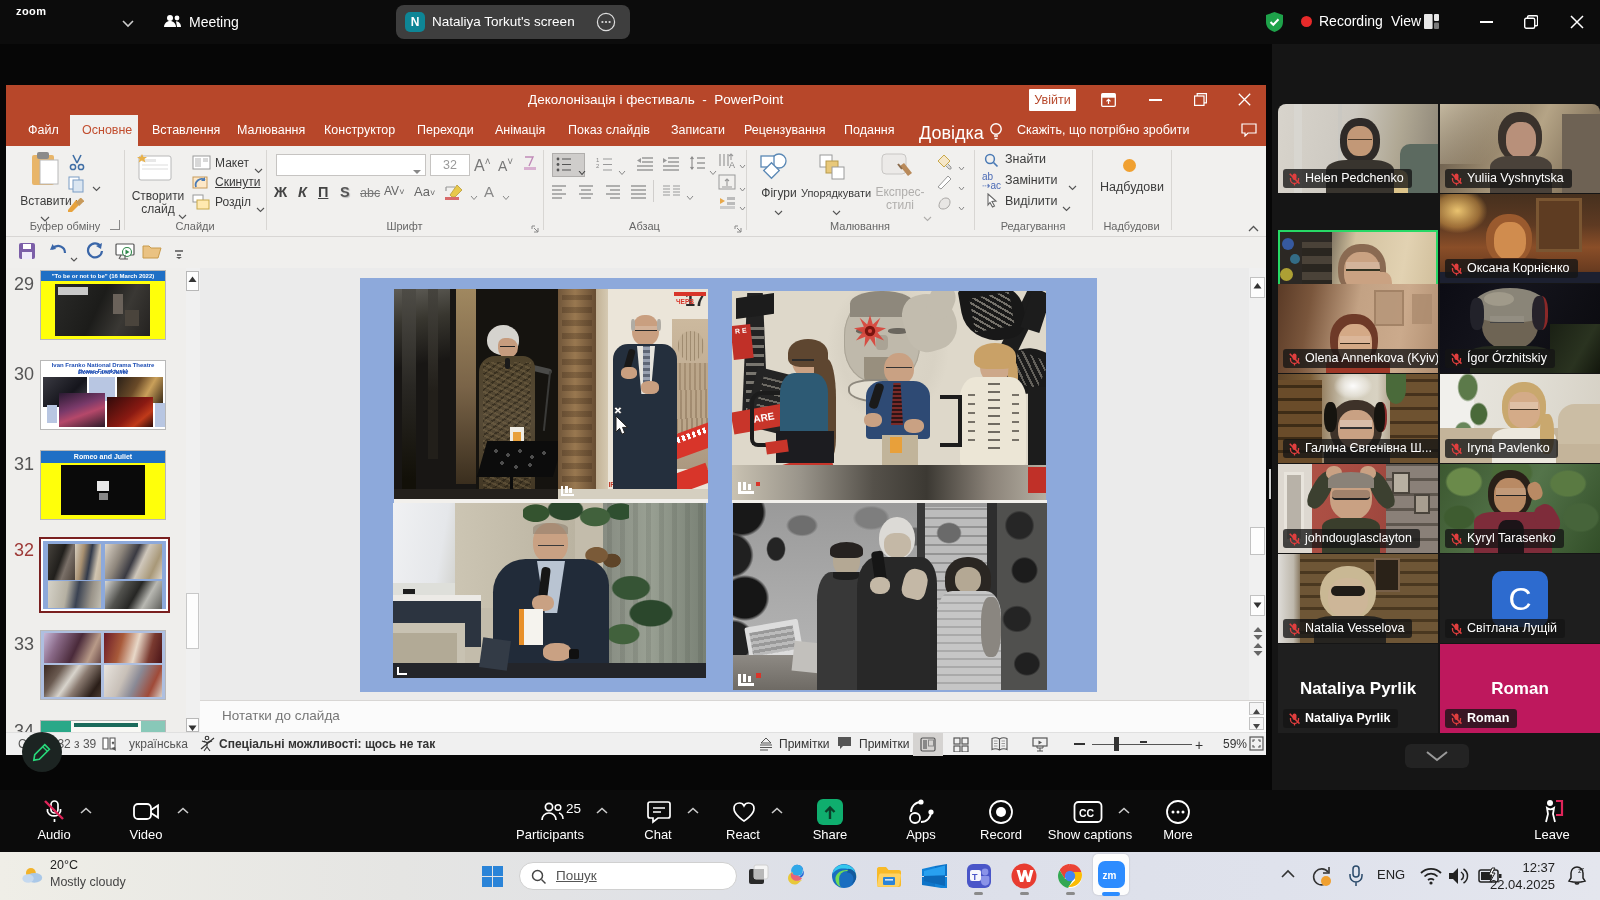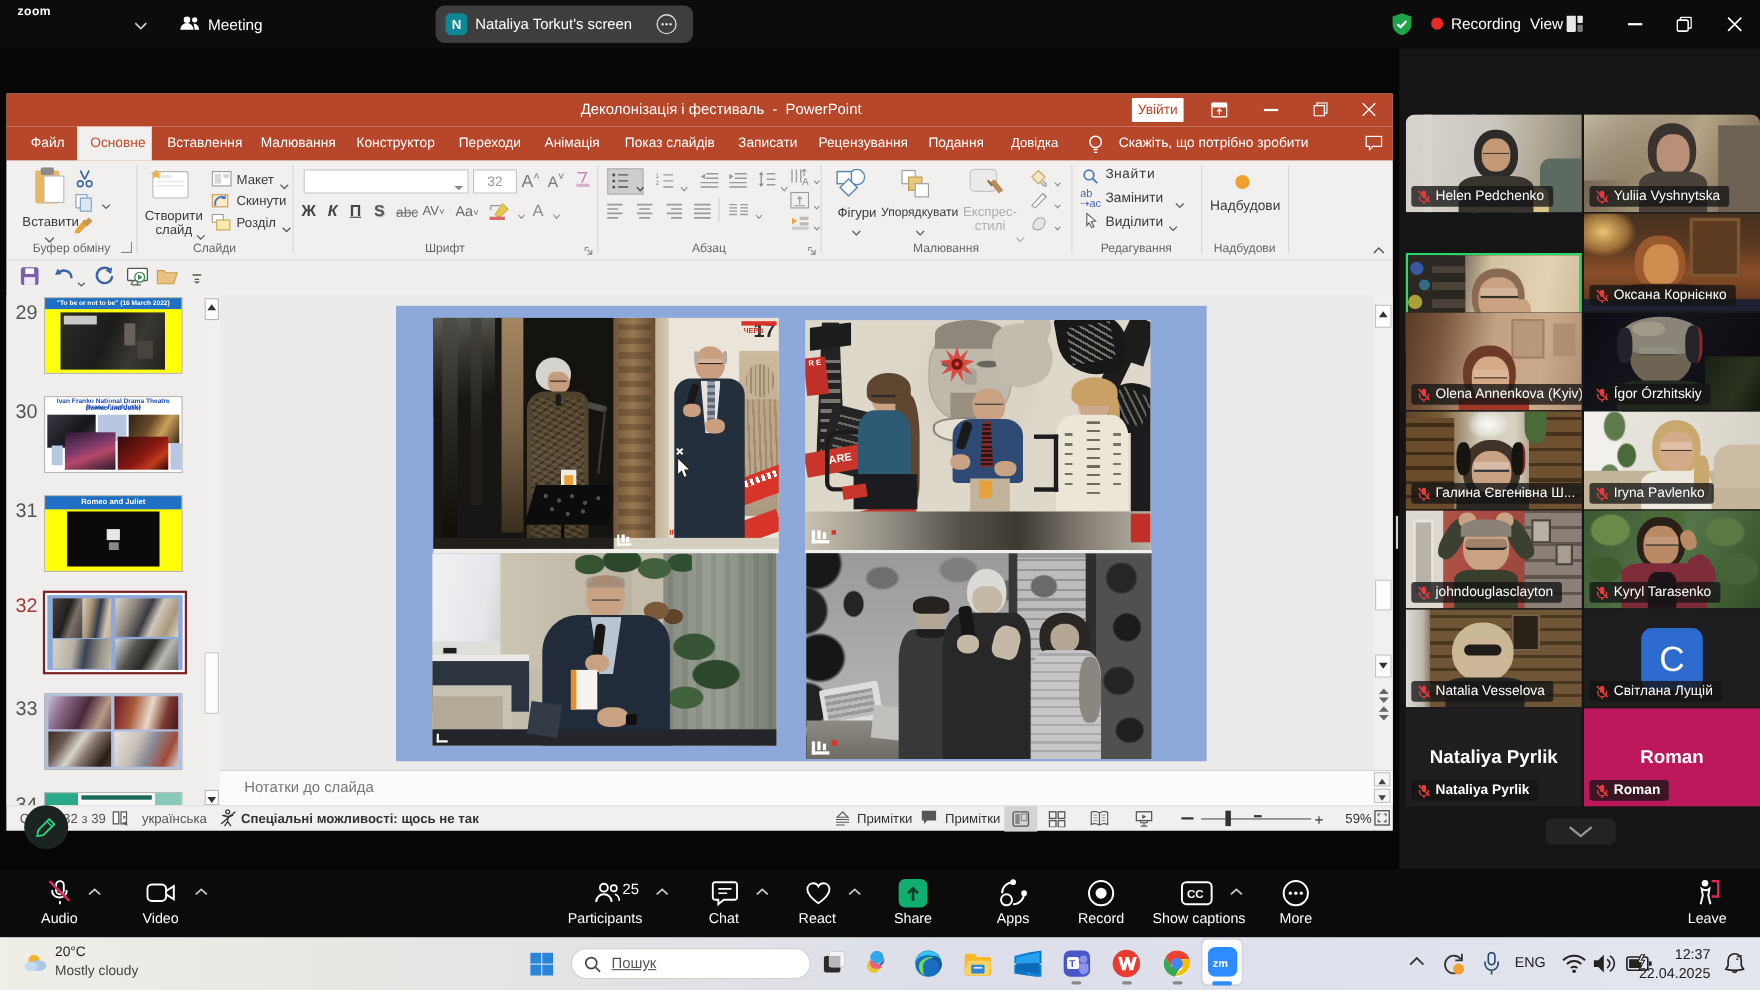--- a/index.html
+++ b/index.html
@@ -103,21 +103,21 @@
         <div class="abs" style="left:76px;top:8px;font-size:12.5px;color:#c24e2f;">Основне</div>
         <div class="abs" style="left:146px;top:8px;font-size:12.5px;color:#fff;">Вставлення</div>
         <div class="abs" style="left:231px;top:8px;font-size:12.5px;color:#fff;">Малювання</div>
         <div class="abs" style="left:318px;top:8px;font-size:12.5px;color:#fff;">Конструктор</div>
         <div class="abs" style="left:411px;top:8px;font-size:12.5px;color:#fff;">Переходи</div>
         <div class="abs" style="left:489px;top:8px;font-size:12.5px;color:#fff;">Анімація</div>
         <div class="abs" style="left:562px;top:8px;font-size:12.5px;color:#fff;">Показ слайдів</div>
         <div class="abs" style="left:665px;top:8px;font-size:12.5px;color:#fff;">Записати</div>
         <div class="abs" style="left:738px;top:8px;font-size:12.5px;color:#fff;">Рецензування</div>
         <div class="abs" style="left:838px;top:8px;font-size:12.5px;color:#fff;">Подання</div>
-        <div class="abs" style="left:913px;top:8px;font-size:12px;color:#fff;">Довідка</div>
+        <div class="abs" style="left:913px;top:8px;font-size:18px;color:#fff;">Довідка</div>
         <svg class="abs" style="left:982px;top:6px;" width="16" height="20" viewBox="0 0 16 20">
             <circle cx="8" cy="8" r="5.2" stroke="#fff" stroke-width="1.4" fill="none"></circle>
             <path d="M6 15h4M6.5 17.5h3" stroke="#fff" stroke-width="1.3"></path>
           </svg>
         <div class="abs" style="left:1011px;top:8px;font-size:12.5px;color:#fff;">Скажіть, що потрібно зробити</div>
         <svg class="abs" style="left:1235px;top:8px;" width="16" height="14" viewBox="0 0 16 14">
             <path d="M1 1h14v9H7l-3 3v-3H1z" stroke="#fff" stroke-width="1.2" fill="none"></path>
           </svg>
       </div>
       <div id="ppt-ribbon">
@@ -190,21 +190,21 @@
             </svg></div>
         <div class="abs" style="left:209px;top:10px;font-size:12px;color:#3b3b3b;">Макет</div>
         <div class="abs" style="left:248px;top:14px;"><svg width="9" height="6">
               <path d="M1 1l3.5 3.5L8 1" stroke="#555" stroke-width="1.1" fill="none"></path>
             </svg></div>
         <div class="abs" style="left:186px;top:29px;"><svg width="18" height="15" viewBox="0 0 18 15">
               <rect x="1" y="2" width="14" height="11" fill="#fde8c8" stroke="#c89a5a"></rect>
               <path d="M4 12A6 6 0 0 1 13 5" stroke="#4a7ab5" stroke-width="1.8" fill="none"></path>
               <path d="M13 2v4h-4z" fill="#4a7ab5"></path>
             </svg></div>
-        <div class="abs" style="left:209px;top:29px;font-size:12px;color:#3b3b3b;">Скинути</div>
+        <div class="abs" style="left:209px;top:29px;font-size:12px;color:#3b3b3b;text-decoration:underline;">Скинути</div>
         <div class="abs" style="left:186px;top:48px;"><svg width="18" height="16" viewBox="0 0 18 16">
               <rect x="1" y="1" width="10" height="7" fill="#fff" stroke="#9a9a9a"></rect>
               <rect x="5" y="6" width="12" height="9" fill="#ffe9b0" stroke="#c8a84a"></rect>
             </svg></div>
         <div class="abs" style="left:209px;top:49px;font-size:12px;color:#3b3b3b;">Розділ</div>
         <div class="abs" style="left:250px;top:53px;"><svg width="9" height="6">
               <path d="M1 1l3.5 3.5L8 1" stroke="#555" stroke-width="1.1" fill="none"></path>
             </svg></div>
 
         <div class="abs" style="left:270px;top:8px;width:150px;height:22px;background:#fff;border:1px solid #c6c4c2;"></div>
@@ -361,21 +361,21 @@
               <path d="M3 12c0-4 3-8 7-8 3 0 4 2 4 4 0 4-3 7-7 7-2.5 0-4-1.2-4-3z" fill="#e8e6e4" stroke="#a8a6a4"></path>
             </svg></div>
         <div class="abs" style="left:952px;top:52px;"><svg width="7" height="5">
               <path d="M1 0l2.5 3L6 0" stroke="#888" stroke-width="1" fill="none"></path>
             </svg></div>
 
         <div class="abs" style="left:978px;top:7px;"><svg width="15" height="15" viewBox="0 0 15 15">
               <circle cx="6" cy="6" r="4.4" stroke="#4a7ab5" stroke-width="1.5" fill="none"></circle>
               <path d="M9.5 9.5l4 4" stroke="#4a7ab5" stroke-width="1.7"></path>
             </svg></div>
-        <div class="abs" style="left:999px;top:6px;font-size:12.5px;color:#3b3b3b;font-family:Liberation Mono, monospace;">Знайти</div>
+        <div class="abs" style="left:999px;top:6px;font-size:12.5px;color:#3b3b3b;">Знайти</div>
         <div class="abs" style="left:976px;top:26px;font-size:10px;color:#4a6ab5;line-height:9px;">ab<br>⇢ac</div>
         <div class="abs" style="left:999px;top:27px;font-size:12.5px;color:#3b3b3b;">Замінити</div>
         <div class="abs" style="left:1062px;top:31px;"><svg width="9" height="6">
               <path d="M1 1l3.5 3.5L8 1" stroke="#555" stroke-width="1.1" fill="none"></path>
             </svg></div>
         <div class="abs" style="left:978px;top:47px;"><svg width="14" height="15" viewBox="0 0 14 15">
               <path d="M4 1l8 7-4 .5 2.5 4.5-2 1-2.5-4.5L4 12z" fill="#fff" stroke="#666" stroke-width="1.1"></path>
             </svg></div>
         <div class="abs" style="left:999px;top:48px;font-size:12.5px;color:#3b3b3b;">Виділити</div>
         <div class="abs" style="left:1056px;top:52px;"><svg width="9" height="6">

